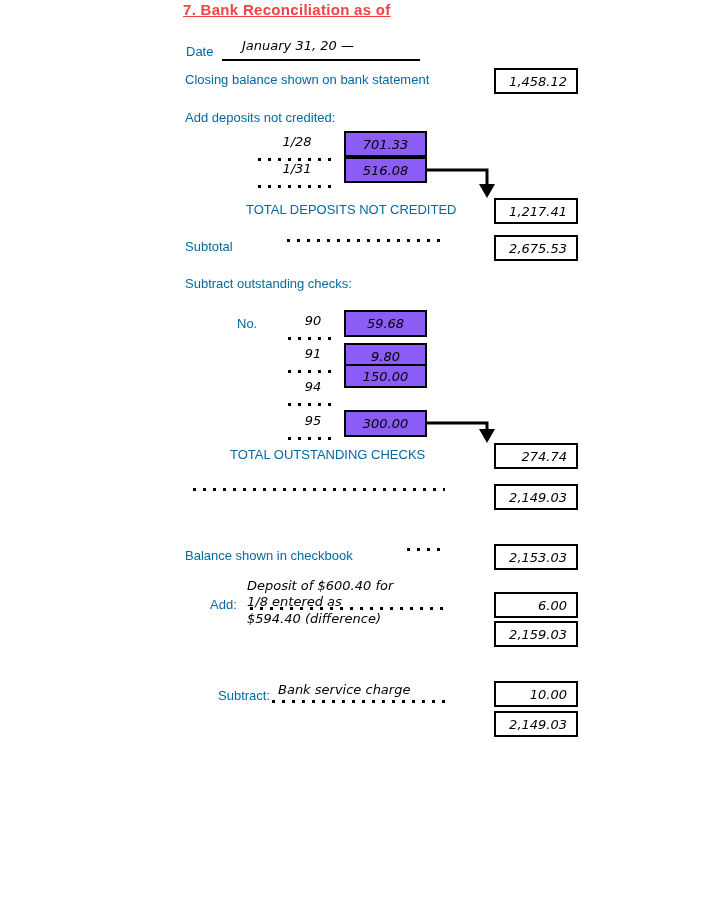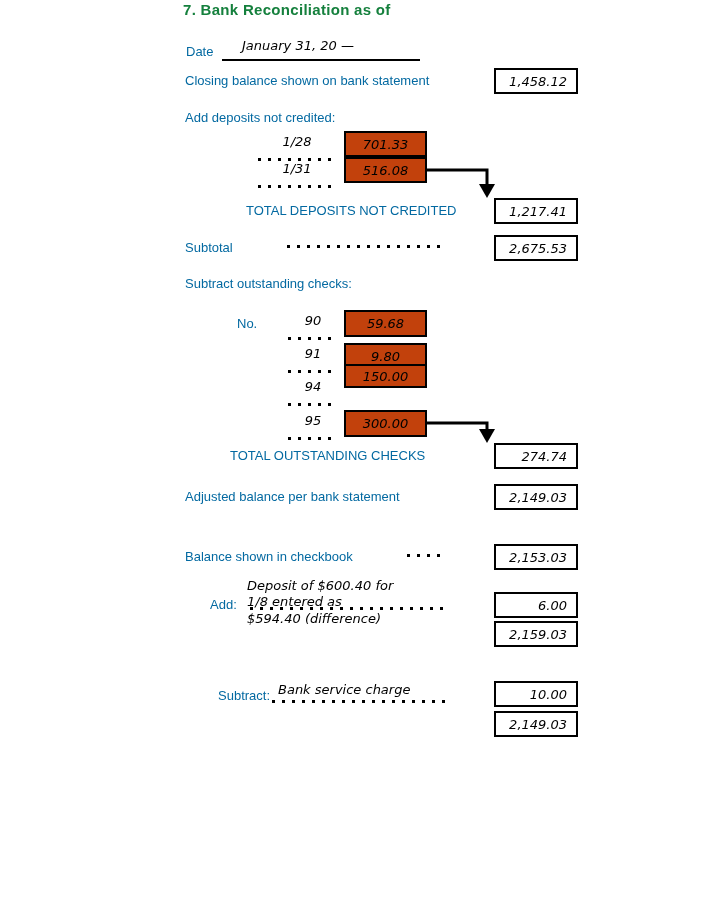--- a/index.html
+++ b/index.html
@@ -6,45 +6,46 @@
   body { background:#fff; }
   .page {
     position:relative; width:721px; height:919px; background:#fff;
     color:#000; font-family:"Liberation Sans", sans-serif; overflow:hidden;
   }
   .pr { font-family:"Liberation Sans", sans-serif; font-size:13px; color:#0369a1; }
   .hw { font-family:"DejaVu Sans", sans-serif; font-style:italic; font-size:13px; color:#000; }
   .abs { position:absolute; }
   .title {
     position:absolute; left:183px; top:1px;
-    font-family:"Liberation Sans", sans-serif; font-size:15px; font-weight:bold; color:#15803d;
+    font-family:"Liberation Sans", sans-serif; font-size:15px; font-weight:bold; color:#ef4444;
     letter-spacing:0.3px;
+    text-decoration:underline;
   }
   
-  .line { position:absolute; display:flex; align-items:center; height:16px;gap:46px; }
+  .line { position:absolute; display:flex; align-items:flex-start; height:16px;gap:46px; }
   .line > span.lbl { white-space:nowrap; line-height:15px; }
   .leader {
     flex:1; height:3px; margin:0 2px 2px 8px;
     background-image:repeating-linear-gradient(to right,#000 0,#000 3px,transparent 3px,transparent 10px);
   }
   
   .field-cell { position:absolute; display:flex; flex-direction:column; align-items:center;gap:8px; }
   .field-cell .dots {
     align-self:stretch; height:3px; margin-top:1px;
     background-image:repeating-linear-gradient(to right,#000 0,#000 3px,transparent 3px,transparent 10px);
   }
   
   .vbox {
     position:absolute; left:452px; width:84px; height:26px;
     border:2px solid #000; background:#fff;
     display:flex; align-items:center; justify-content:flex-end; padding-right:9px;margin-left:42px;
   }
   .mbox {
     position:absolute; left:344px; width:83px; height:26px;
-    border:2px solid #000; background:#c2410c;
+    border:2px solid #000; background:#8b5cf6;
     display:flex; align-items:center; justify-content:center;
   }
   .rule { position:absolute; background:#000; }
   svg.arrow { position:absolute; }
 </style>
 </head>
 <body>
 
 <div class="page">
 
@@ -143,21 +144,20 @@
 
   <div class="line pr" style="left:230px;top:447px;width:217px">
     <span class="lbl">TOTAL OUTSTANDING CHECKS</span>
     <span class="leader"></span>
   </div>
   <div class="vbox" style="top:443px">
     <span class="hw">274.74</span>
   </div>
 
   <div class="line pr" style="left:185px;top:488px;width:262px">
-    <span class="lbl">Adjusted balance per bank statement</span>
     <span class="leader"></span>
   </div>
   <div class="vbox" style="top:484px">
     <span class="hw">2,149.03</span>
   </div>
 
   <div class="line pr" style="left:185px;top:548px;width:262px">
     <span class="lbl">Balance shown in checkbook</span>
     <span class="leader"></span>
   </div>

